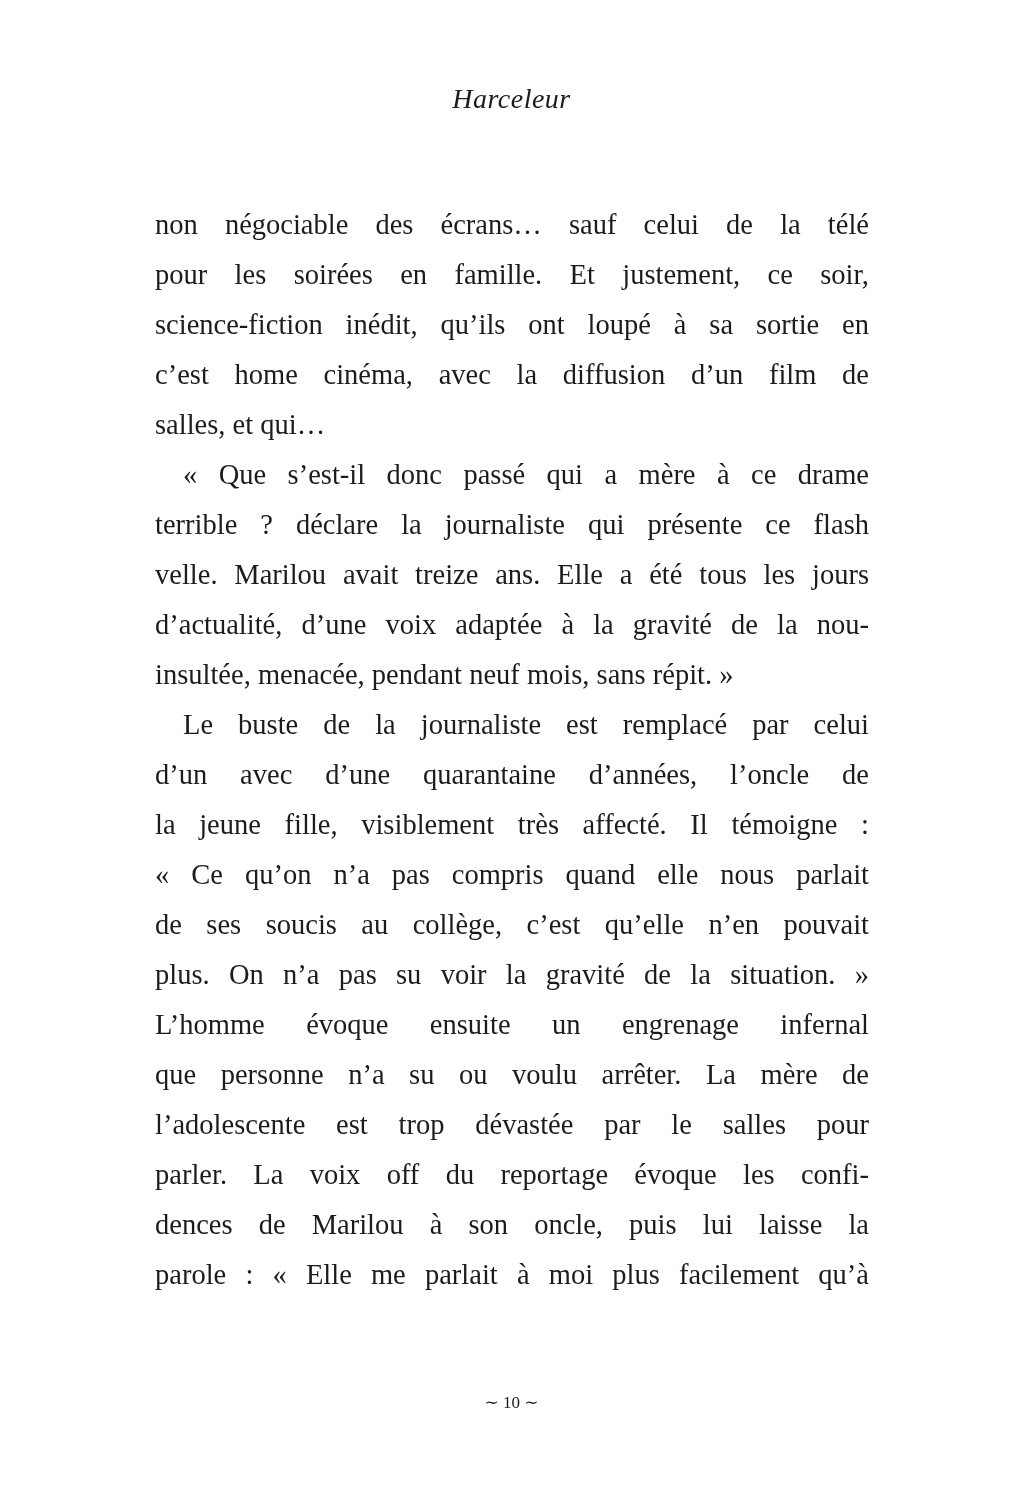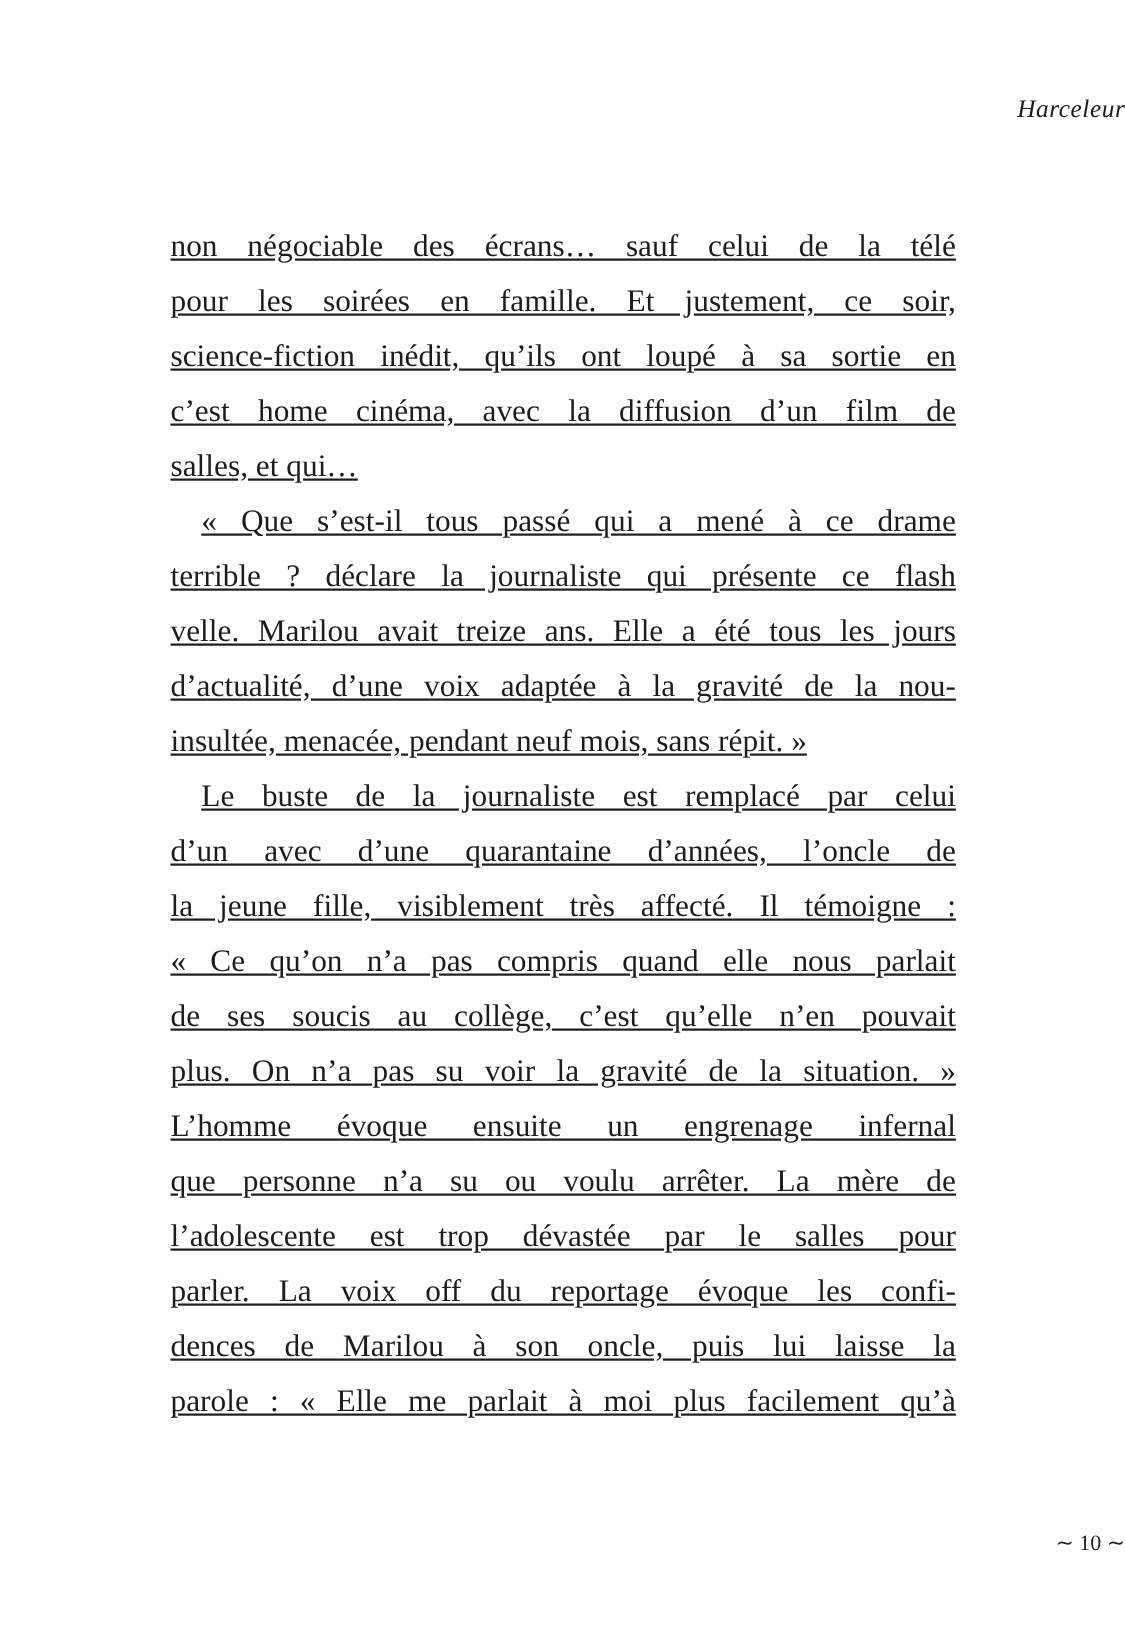--- a/index.html
+++ b/index.html
@@ -11,69 +11,69 @@
     background: #ffffff;
     color: #1c1c1c;
     font-family: "Liberation Serif", "DejaVu Serif", serif;
     overflow: hidden;
   }
   .running-head {
     position: absolute;
     top: 82px;
     left: 0;
     width: 100%;
-    text-align: right;
+    text-align: center;
     font-style: italic;
-    font-size: 23px;
+    font-size: 28px;
     line-height: 34px;
     letter-spacing: 0.5px;
   }
   .text-block {
     position: absolute;
     top: 200px;
     left: 155px;
     width: 714px;
     font-size: 28.5px;
     line-height: 50px;
   }
-  .paragraph { margin: 0; text-decoration: underline; }
+  .paragraph { margin: 0; }
   .line {
     text-align: justify;
     text-align-last: justify;
     white-space: normal;
   }
   .line.last { text-align-last: left; }
   .line.indent { text-indent: 28px; }
   .folio {
     position: absolute;
     top: 1383px;
     left: 0;
     width: 100%;
-    text-align: right;
-    font-size: 20px;
+    text-align: center;
+    font-size: 17px;
     line-height: 40px;
     font-family: "Liberation Serif", "DejaVu Serif", serif;
   }
 </style>
 </head>
 <body>
 
 <div class="page">
   <div class="running-head">Harceleur</div>
 
   <div class="text-block">
       <div class="paragraph">
         <div class="line">non négociable des écrans… sauf celui de la télé</div>
         <div class="line">pour les soirées en famille. Et justement, ce soir,</div>
         <div class="line">science-fiction inédit, qu’ils ont loupé à sa sortie en</div>
         <div class="line">c’est home cinéma, avec la diffusion d’un film de</div>
         <div class="line last">salles, et qui…</div>
       </div>
       <div class="paragraph">
-        <div class="line indent">« Que s’est-il tous passé qui a mené à ce drame</div>
+        <div class="line indent">« Que s’est-il donc passé qui a mère à ce drame</div>
         <div class="line">terrible ? déclare la journaliste qui présente ce flash</div>
         <div class="line">velle. Marilou avait treize ans. Elle a été tous les jours</div>
         <div class="line">d’actualité, d’une voix adaptée à la gravité de la nou-</div>
         <div class="line last">insultée, menacée, pendant neuf mois, sans répit. »</div>
       </div>
       <div class="paragraph">
         <div class="line indent">Le buste de la journaliste est remplacé par celui</div>
         <div class="line">d’un avec d’une quarantaine d’années, l’oncle de</div>
         <div class="line">la jeune fille, visiblement très affecté. Il témoigne :</div>
         <div class="line">« Ce qu’on n’a pas compris quand elle nous parlait</div>

